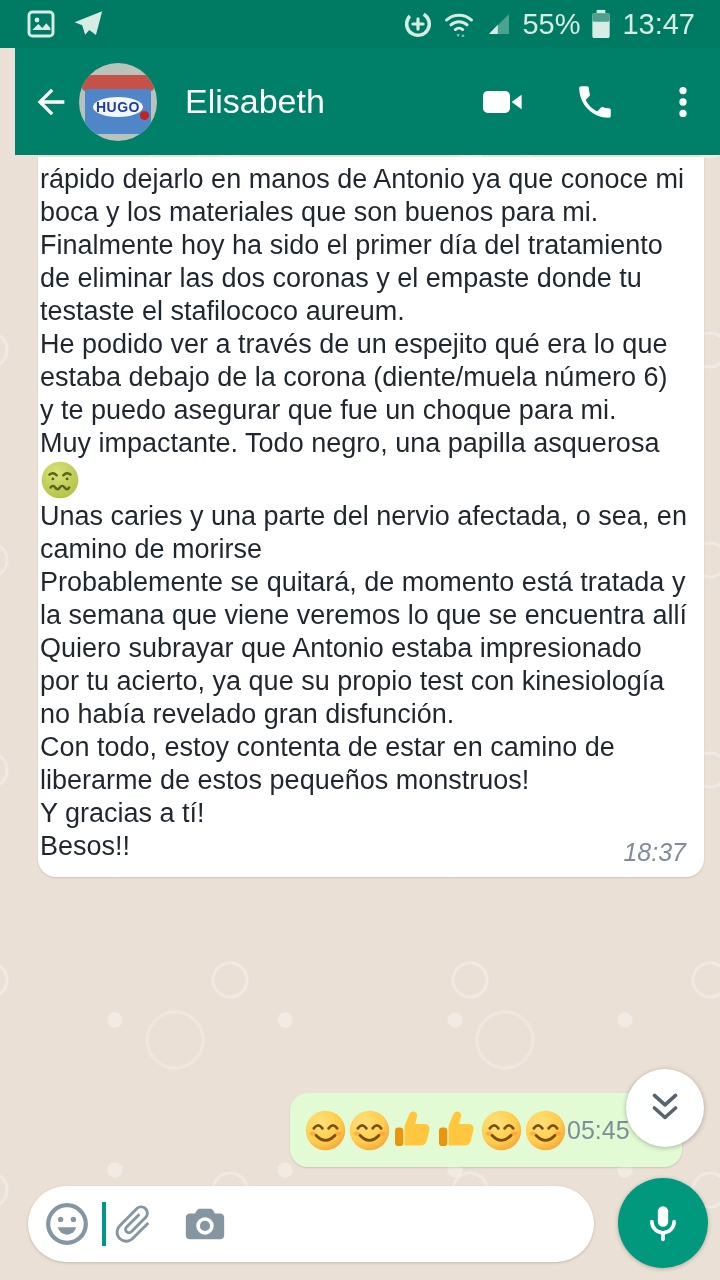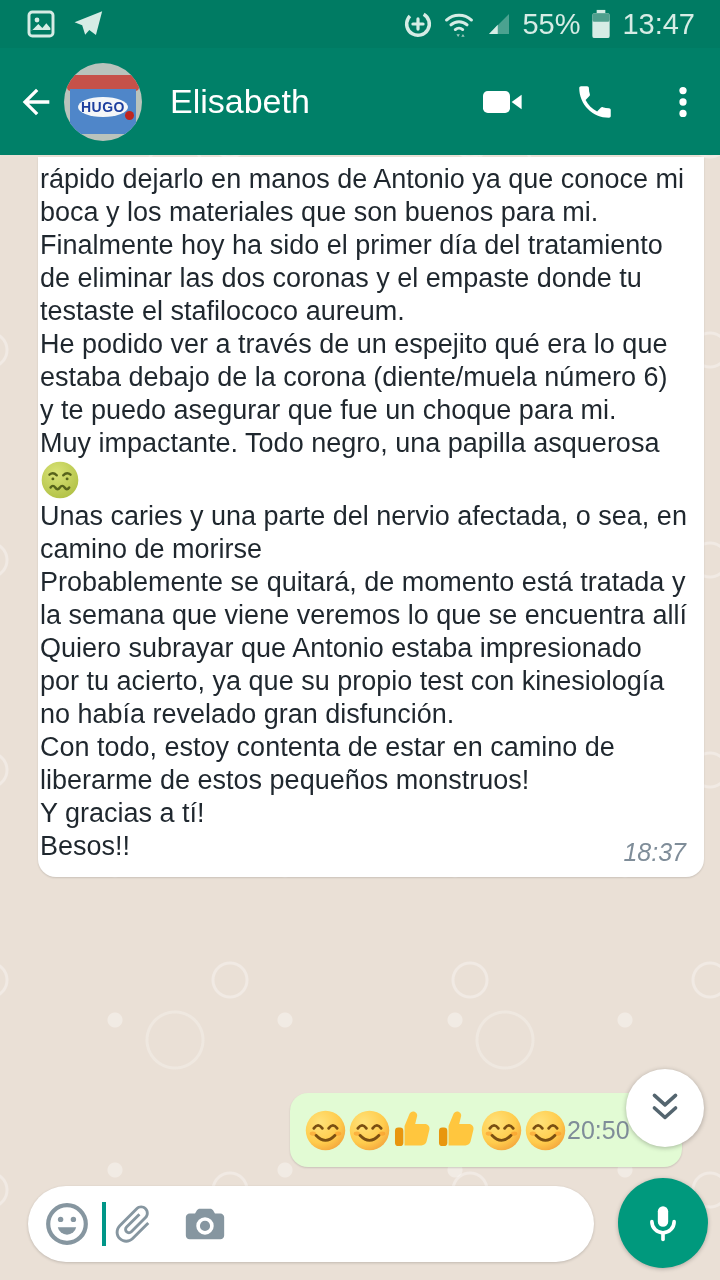--- a/index.html
+++ b/index.html
@@ -8,21 +8,21 @@
 
   
   .status-bar{position:absolute;top:0;left:0;right:0;height:48px;background:#007b63;
     display:flex;align-items:center;padding:0 25px;color:#d6ece5;}
   .sb-left{display:flex;align-items:center;gap:14px;}
   .sb-right{margin-left:auto;display:flex;align-items:center;gap:8px;}
   .sb-text{font-size:29px;color:#d6ece5;}
   .sb-ic{display:inline-flex;}
 
   
-  .header{position:absolute;top:48px;left:0;right:0;height:107px;background:#008068;
+  .header{position:absolute;top:48px;left:15px;right:0;height:107px;background:#008068;
     display:flex;align-items:center;padding:0 18px 0 14px;}
   .back-btn{width:44px;height:44px;display:flex;align-items:center;justify-content:center;}
   .avatar{width:78px;height:78px;border-radius:50%;overflow:hidden;position:relative;margin-left:6px;flex:0 0 auto;background:#b9c3bc;}
   .av-roof{position:absolute;left:4%;top:16%;width:92%;height:20%;background:#c65149;border-radius:4px;}
   .av-shop{position:absolute;left:8%;top:34%;width:84%;height:58%;background:#4f86c9;}
   .av-sign{position:absolute;left:18%;top:44%;width:64%;height:26%;background:#f4f6f8;border-radius:50%;
     display:flex;align-items:center;justify-content:center;font-size:14px;font-weight:bold;color:#1c3e9e;letter-spacing:.5px;}
   .av-dot{position:absolute;right:10%;top:62%;width:12%;height:12%;background:#c0261f;border-radius:50%;}
   .contact-name{color:#fff;font-size:34px;font-weight:500;margin-left:28px;white-space:nowrap;}
   .header-actions{margin-left:auto;display:flex;align-items:center;gap:48px;}
@@ -276,21 +276,21 @@
               <circle cx="18" cy="18" r="16.5" fill="url(#sg)"></circle>
               <path d="M8.2 16.2 q3.6-5 7.2 0" stroke="#7a4f12" stroke-width="2.3" fill="none" stroke-linecap="round"></path>
               <path d="M20.6 16.2 q3.6-5 7.2 0" stroke="#7a4f12" stroke-width="2.3" fill="none" stroke-linecap="round"></path>
               <path d="M10 22 q8 8.5 16 0" stroke="#7a4f12" stroke-width="2.4" fill="none" stroke-linecap="round"></path>
               <ellipse cx="7.4" cy="20.6" rx="2.6" ry="1.8" fill="#f78f20" opacity="0.5"></ellipse>
               <ellipse cx="28.6" cy="20.6" rx="2.6" ry="1.8" fill="#f78f20" opacity="0.5"></ellipse>
             </svg>
           </span>
         </div>
       <div class="out-meta">
-        <span class="time-out">20:50</span>
+        <span class="time-out">05:45</span>
         <span>
           <svg width="38" height="24" viewBox="0 0 36 22">
               <path d="M2 11.5 l6 6 L19.5 4.5 M12.5 14 l3.5 3.5 L27.5 4.5" fill="none" stroke="#3fb6ea" stroke-width="2.8" stroke-linecap="round" stroke-linejoin="round"></path>
             </svg>
         </span>
       </div>
     </div>
   </div>
 
   <div class="composer">

